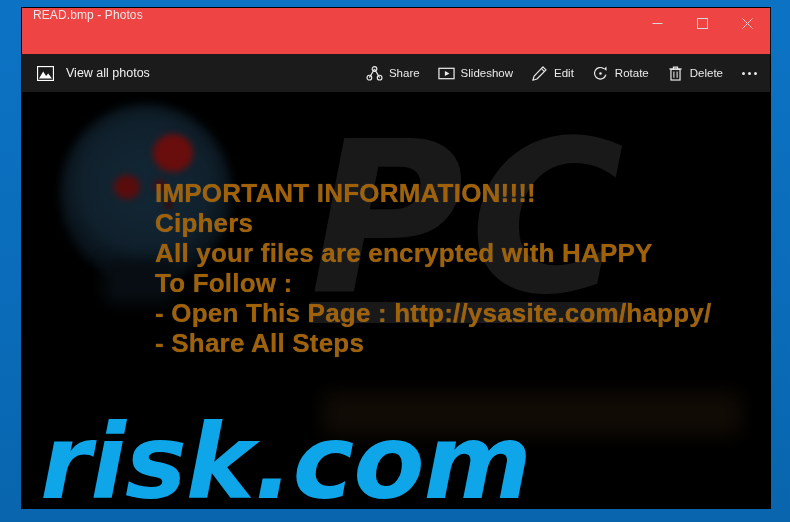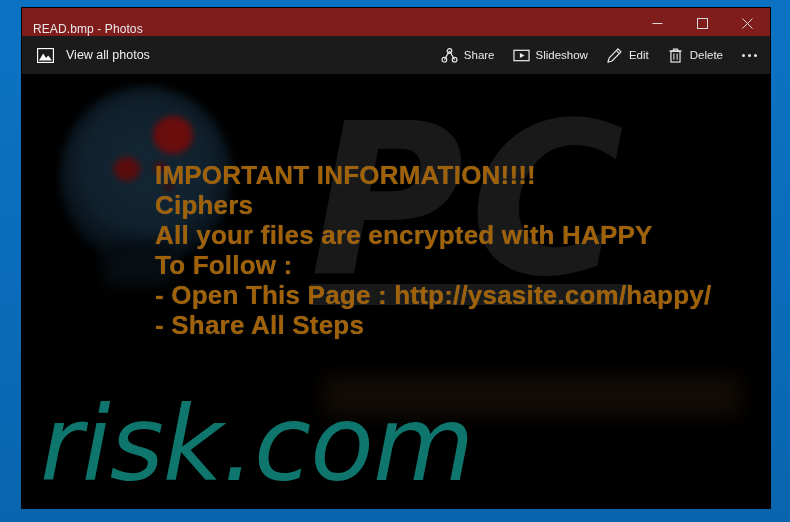--- a/index.html
+++ b/index.html
@@ -32,24 +32,24 @@
     width: 748px;
     height: 500px;
     background: #000000;
     overflow: hidden;
     box-shadow: 0 0 0 1px #000;
   }
 
   
   #titlebar {
     position: relative;
-    height: 28px;
-    background: #7f1d1d;
-    display: flex;
-    align-items: flex-end;
+    height: 46px;
+    background: #ef4444;
+    display: flex;
+    align-items: flex-start;
   }
   #titlebar-text {
     margin-left: 11px;
     font-size: 12px;
     color: #e9e9e9;
     letter-spacing: 0.1px;
     white-space: nowrap;
   }
   #window-controls {
     position: absolute;
@@ -185,24 +185,24 @@
     white-space: nowrap;
     text-decoration: underline;
   }
 
   
   #wm-risk {
     position: absolute;
     left: 18px;
     top: 318px;
     font-size: 104px;
-    font-weight: 400;
+    font-weight: 700;
     font-style: italic;
     letter-spacing: -1px;
-    color: #0f766e;
+    color: #0ea5e9;
     line-height: 1;
     font-family: "DejaVu Sans", sans-serif;
     user-select: none;
     white-space: nowrap;
   }
   #wm-top-smudge {
     position: absolute;
     left: 300px; top: 300px;
     width: 420px; height: 44px;
     background: #140d06;
@@ -290,20 +290,28 @@
         </div>
 
         <div class="tool">
           <svg class="ticon" viewBox="0 0 18 18">
             <path d="M12.6 1.9 L15.9 5.2 L6.3 14.8 L2 16.1 L3.3 11.8 Z" fill="none" stroke="#eaeaea" stroke-width="1.25" stroke-linejoin="round"></path>
             <line x1="10.9" y1="3.6" x2="14.2" y2="6.9" stroke="#eaeaea" stroke-width="1.1"></line>
           </svg>
           <span class="tlabel">Edit</span>
         </div>
 
+        <div class="tool">
+          <svg class="ticon" viewBox="0 0 18 18">
+            <path d="M14.6 10.6 A6.1 6.1 0 1 1 12.2 3.7" fill="none" stroke="#eaeaea" stroke-width="1.25" stroke-linecap="round"></path>
+            <path d="M15.2 1.6 L12.6 4.2 L15.5 6.1 Z" fill="#eaeaea"></path>
+            <circle cx="9" cy="9" r="1.35" fill="#eaeaea"></circle>
+          </svg>
+          <span class="tlabel">Rotate</span>
+        </div>
 
         <div class="tool">
           <svg class="ticon" viewBox="0 0 18 18">
             <rect x="4.2" y="4.6" width="9.6" height="11.3" fill="none" stroke="#eaeaea" stroke-width="1.25"></rect>
             <line x1="2.5" y1="4.2" x2="15.5" y2="4.2" stroke="#eaeaea" stroke-width="1.25"></line>
             <path d="M6.8 4.2 L6.8 2.2 L11.2 2.2 L11.2 4.2" fill="none" stroke="#eaeaea" stroke-width="1.2"></path>
             <line x1="7.3" y1="7" x2="7.3" y2="13.6" stroke="#eaeaea" stroke-width="1.1"></line>
             <line x1="10.7" y1="7" x2="10.7" y2="13.6" stroke="#eaeaea" stroke-width="1.1"></line>
           </svg>
           <span class="tlabel">Delete</span>

